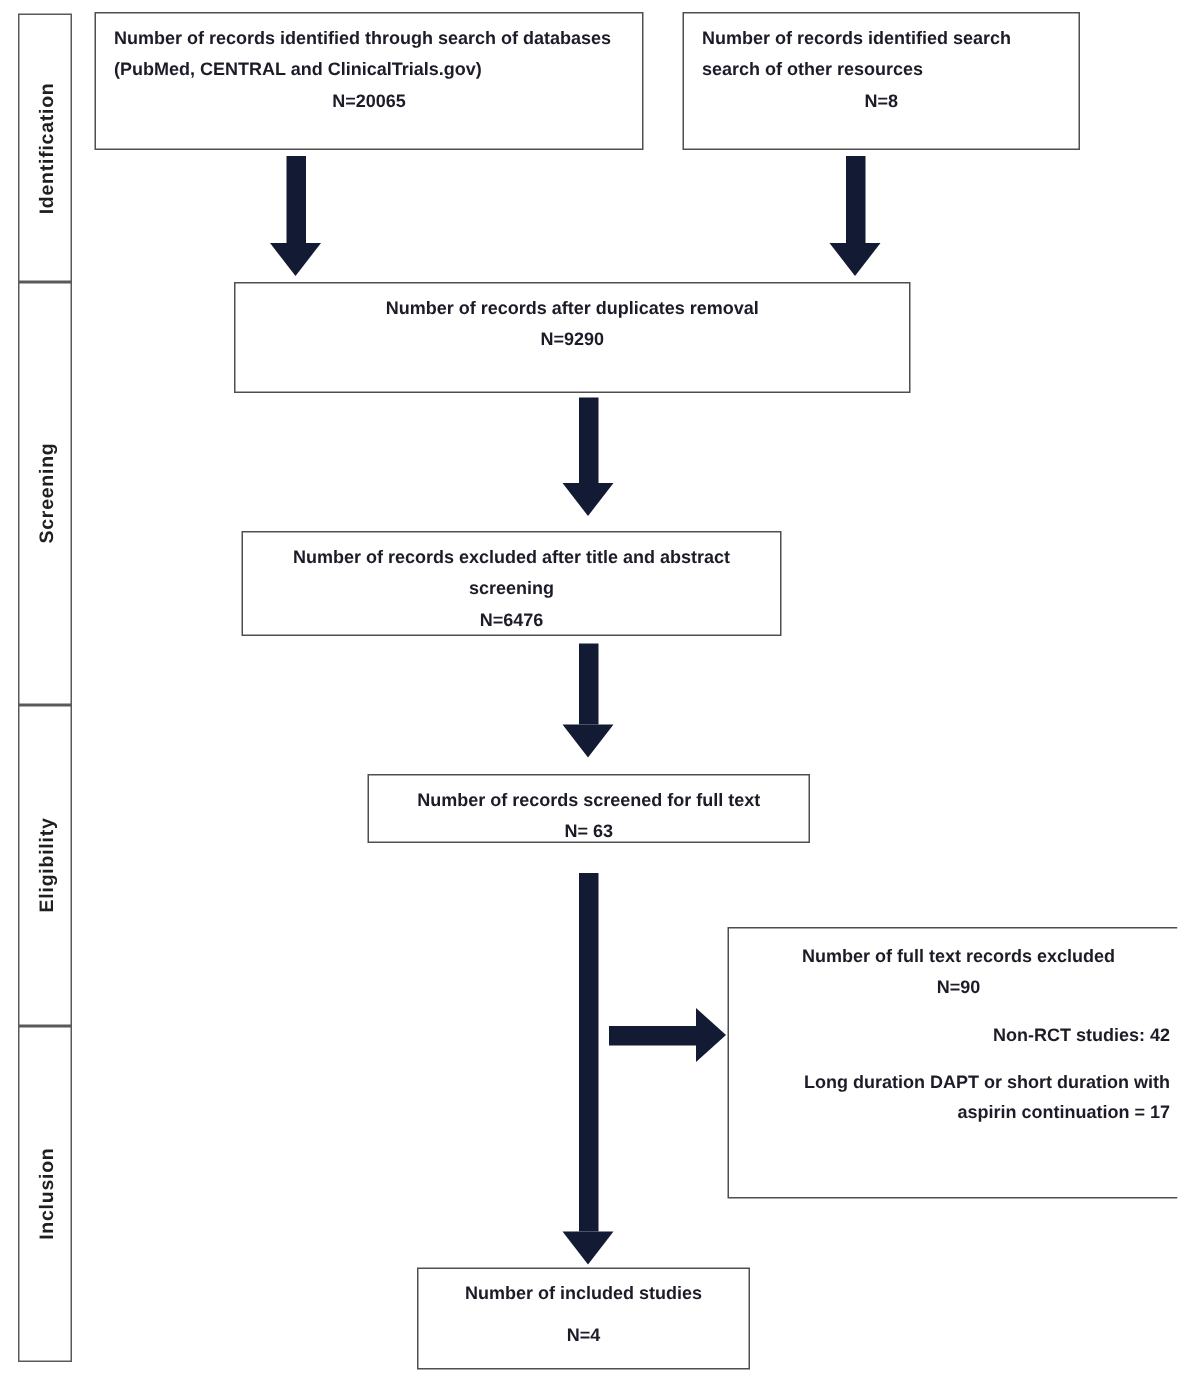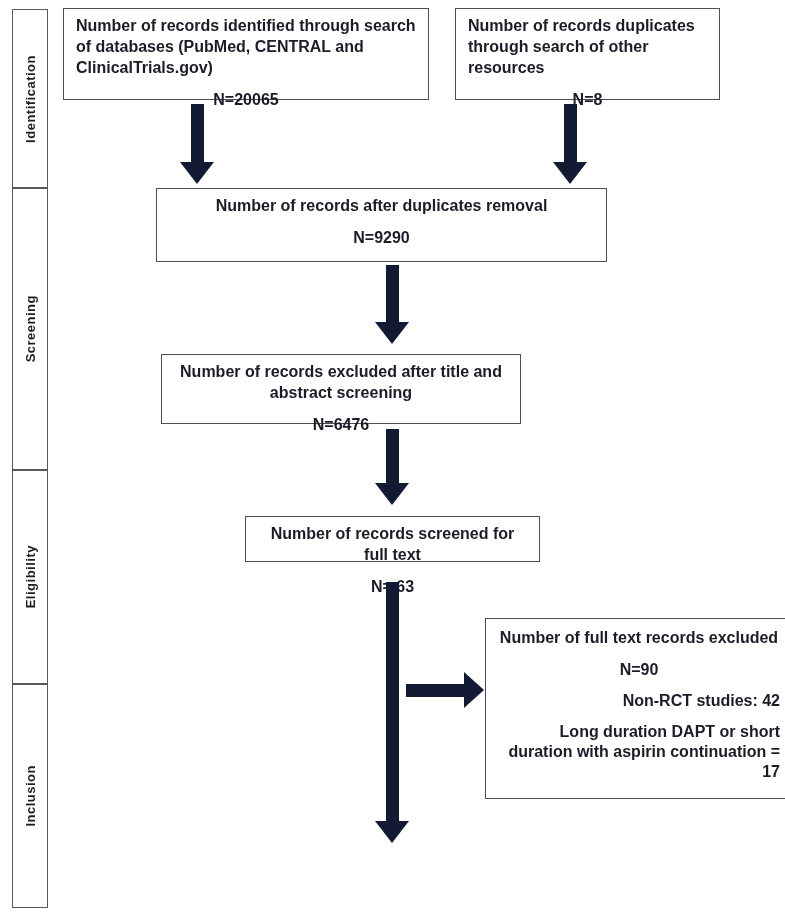--- a/index.html
+++ b/index.html
@@ -12,26 +12,26 @@
     border:1.5px solid #595959;box-sizing:border-box;
     display:flex;align-items:center;justify-content:center;
   }
   .stage-label{
     writing-mode:vertical-rl;transform:rotate(180deg);
     font-weight:bold;font-size:13px;color:#1f1f1f;letter-spacing:0.5px;
     white-space:nowrap;
   }
   .box{
     position:absolute;background:#ffffff;border:1.5px solid #4f4f4f;
-    box-sizing:border-box;color:#1c1c28;font-weight:bold;font-size:16px;
+    box-sizing:border-box;color:#1c1c28;font-weight:bold;font-size:12px;
     padding:6px 12px;text-align:center;
   }
   .bl{line-height:21px;}
   .la{text-align:left;}
-  .nl{margin-top:11px;line-height:21px;}
+  .nl{line-height:21px;}
   .nl-sm{margin-top:7px;line-height:21px;}
   .dl{margin-top:11px;text-align:right;line-height:20px;}
   .v-arrow{
     position:absolute;width:34px;display:flex;flex-direction:column;align-items:center;
   }
   .v-shaft{width:13px;flex:1;background:#131a33;}
   .v-head{
     width:0;height:0;flex:0 0 auto;
     border-left:17px solid transparent;border-right:17px solid transparent;
     border-top:22px solid #131a33;
@@ -63,21 +63,21 @@
   <div class="stage" style="top:684px;height:224px;">
     <span class="stage-label">Inclusion</span>
   </div>
 
   <div class="box" style="left:63px;top:8px;width:366px;height:92px;">
     <div class="bl la">Number of records identified through search of databases (PubMed, CENTRAL and ClinicalTrials.gov)</div>
     <div class="nl">N=20065</div>
   </div>
 
   <div class="box" style="left:455px;top:8px;width:265px;height:92px;">
-    <div class="bl la">Number of records duplicates through search of other resources</div>
+    <div class="bl la">Number of records identified search search of other resources</div>
     <div class="nl">N=8</div>
   </div>
 
   <div class="v-arrow" style="left:180px;top:104px;height:80px;">
     <div class="v-shaft"></div>
     <div class="v-head"></div>
   </div>
   <div class="v-arrow" style="left:553px;top:104px;height:80px;">
     <div class="v-shaft"></div>
     <div class="v-head"></div>
@@ -118,14 +118,18 @@
     <div class="h-head"></div>
   </div>
 
   <div class="box" style="left:485px;top:618px;width:308px;height:181px;padding-top:8px;">
     <div class="bl">Number of full text records excluded</div>
     <div class="nl">N=90</div>
     <div class="dl">Non-RCT studies: 42</div>
     <div class="dl">Long duration DAPT or short duration with aspirin continuation = 17</div>
   </div>
 
+  <div class="box" style="left:278px;top:845px;width:222px;height:68px;">
+    <div class="bl">Number of included studies</div>
+    <div class="nl-sm">N=4</div>
+  </div>
 
 </div>
 
 </body></html>

